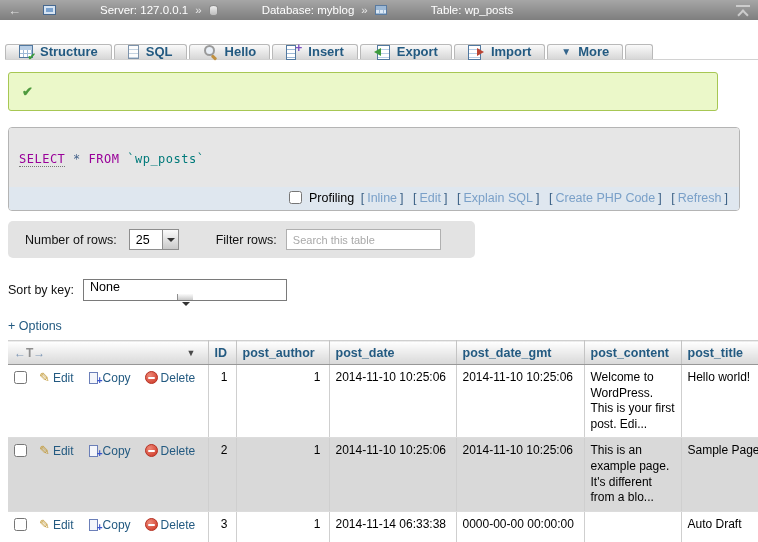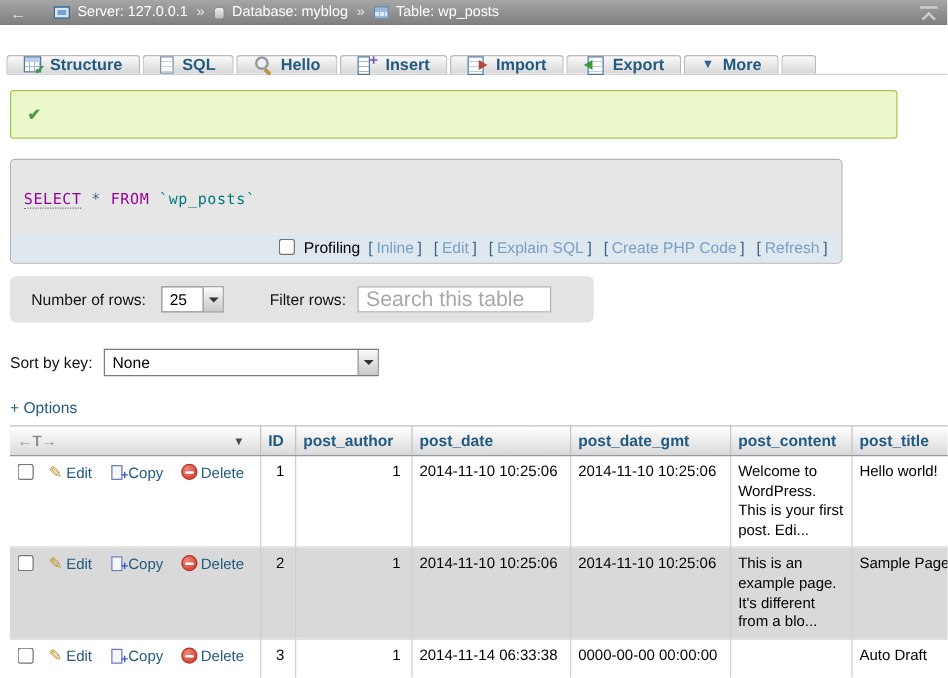--- a/index.html
+++ b/index.html
@@ -3,21 +3,21 @@
 <meta charset="utf-8">
 <style>
   * { box-sizing: border-box; margin: 0; padding: 0; }
   html,body { width:758px; height:542px; overflow:hidden; background:#fff;
     font-family:"Liberation Sans", sans-serif; font-size:12.5px; color:#000; }
 
   
   .breadcrumb { height:20px; background:linear-gradient(#a6a6a6,#7e7e7e);
     display:flex; align-items:center; gap:6px; padding:0 8px; color:#fff; font-size:11.5px; }
   .bc-back { color:#dedede; font-size:13px; margin-right:16px; cursor:pointer; }
-  .bc-link { color:#fff; text-decoration:none; }
+  .bc-link { color:#fff; text-decoration:none;margin-left:38px; }
   .bc-sep { color:#e8e8e8; margin:0 1px; }
   .bc-server-icon { display:inline-block; width:13px; height:10px; background:#7aa2cf;
     border:1px solid #46688f; box-shadow:inset 0 0 0 2px #d7e4f2; vertical-align:-1px; }
   .bc-db-icon { display:inline-block; width:9px; height:11px; background:linear-gradient(#eee,#bdbdbd);
     border:1px solid #8a8a8a; border-radius:50% / 28%; vertical-align:-2px; }
   .bc-table-icon { display:inline-block; width:12px; height:10px; border:1px solid #5a7ba0; background-color:#dce9f6;
     background-image:linear-gradient(#9db9d6 0 3px, transparent 3px),
       repeating-linear-gradient(to right, transparent 0 3px, #9db9d6 3px 4px),
       repeating-linear-gradient(to bottom, transparent 0 3px, #9db9d6 3px 4px); vertical-align:-1px; }
   .bc-collapse { margin-left:auto; width:14px; height:10px; border-top:2px solid #cccccc; position:relative; cursor:pointer; }
@@ -65,21 +65,21 @@
   .i-import::after { content:""; position:absolute; right:0; top:3px; width:0; height:0;
     border-top:4px solid transparent; border-bottom:4px solid transparent; border-left:7px solid #bb4433; }
   .more-caret { color:#34658c; font-size:10px; margin-right:7px; }
 
   
   .message { margin:12px 8px 0; width:710px; background:#ebf8c9; border:1px solid #a7c753;
     border-radius:3px; padding:11px 13px; display:flex; align-items:center; font-size:12.5px; color:#222; }
   .msg-check { color:#4e9a3e; font-weight:bold; font-size:13px; margin-right:9px; }
 
   
-  .querybox { margin:16px 8px 0; width:666px; border:1px solid #b4b4b4; border-radius:4px; overflow:hidden; }
+  .querybox { margin:16px 8px 0; width:732px; border:1px solid #b4b4b4; border-radius:4px; overflow:hidden; }
   .sql-area { background:#e6e6e6; padding:24px 10px 21px; font-family:"DejaVu Sans Mono", monospace;
     font-size:12px; letter-spacing:.5px; }
   .kw { color:#990099; }
   .kw-select { border-bottom:1px dotted #777; }
   .star { color:#44628a; }
   .tblname { color:#007a7a; }
   .sql-links { background:#dfe7ef; padding:4px 8px 5px; text-align:right; font-size:12.5px; color:#000; }
   .sql-links input { vertical-align:-2px; margin-right:4px; }
   .bracket { color:#3d6286; margin:0 3px; }
   .qlink { color:#7aa0c8; text-decoration:none; }
@@ -91,24 +91,24 @@
   .sel { display:inline-flex; border:1px solid #8e8e8e; background:#fff; height:21px;
     align-items:center; cursor:pointer; }
   .sel-val { padding:0 6px; font-size:12.5px; }
   .sel-btn { width:16px; height:100%; border-left:1px solid #8e8e8e;
     background:linear-gradient(#fbfbfb,#c9c9c9); position:relative; }
   .sel-btn::after { content:""; position:absolute; left:4px; top:8px;
     border-left:4px solid transparent; border-right:4px solid transparent; border-top:4px solid #333; }
   .sel-rows { margin-left:12px; } .sel-rows .sel-val { width:32px; }
   .filter-label { margin-left:37px; }
   .filter-input { margin-left:9px; width:155px; height:21px; border:1px solid #b0b0b0; padding:2px 6px;
-    font-family:"Liberation Sans", sans-serif; font-size:17px; color:#333; }
+    font-family:"Liberation Sans", sans-serif; font-size:11px; color:#333; }
   .filter-input::placeholder { color:#a9a9a9; }
   .sortrow { margin:21px 0 0 8px; display:flex; align-items:center; }
-  .sel-sort { margin-left:9px; height:22px; border-color:#7a7a7a; }
+  .sel-sort { margin-left:9px; height:22px; border-color:#7a7a7a;flex-direction:column; }
   .sel-sort .sel-val { width:202px; }
   .options-link { display:inline-block; margin:18px 0 0 8px; color:#235a81; text-decoration:none; font-size:12.5px; }
 
   
   table.results { margin:7px 0 0 8px; border-collapse:collapse; table-layout:fixed; width:793px; font-size:12px; }
   .results th { background:linear-gradient(#ffffff,#d8d8d8); border-top:1px solid #cfcfcf;
     border-bottom:1px solid #979797; border-right:1px solid #c4c4c4; color:#235a81; font-weight:bold;
     text-align:left; padding:4px 6px; height:24px; font-size:12.5px; cursor:pointer; }
   .results th:last-child { border-right:none; }
   .th-actions { display:flex; justify-content:space-between; align-items:center; }
@@ -167,26 +167,26 @@
   </div>
   <div class="tab">
     <span class="ticon i-search"></span>
     <span>Hello</span>
   </div>
   <div class="tab">
     <span class="ticon i-insert"></span>
     <span>Insert</span>
   </div>
   <div class="tab">
+    <span class="ticon i-export"></span>
+    <span>Export</span>
+  </div>
+  <div class="tab">
     <span class="ticon i-import"></span>
     <span>Import</span>
-  </div>
-  <div class="tab">
-    <span class="ticon i-export"></span>
-    <span>Export</span>
   </div>
   <div class="tab">
     <span class="more-caret">▼</span>
     <span>More</span>
   </div>
   <div class="tab tab-stub"></div>
 </div>
 
 
 <div class="message">

